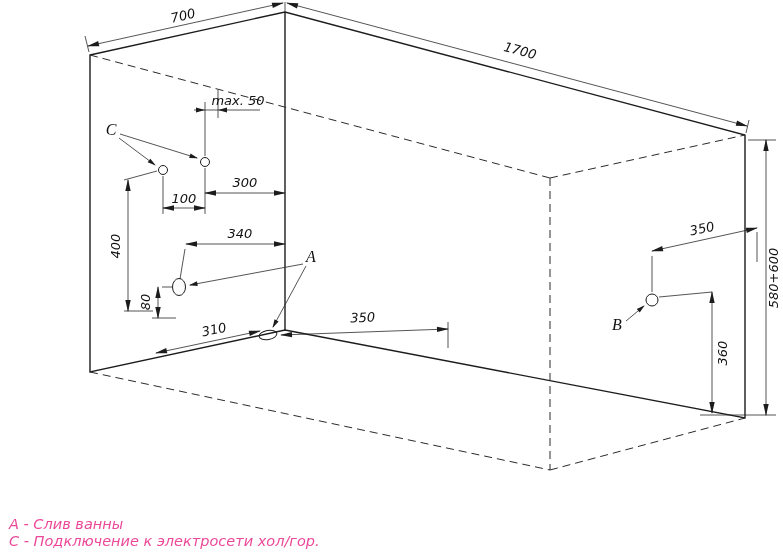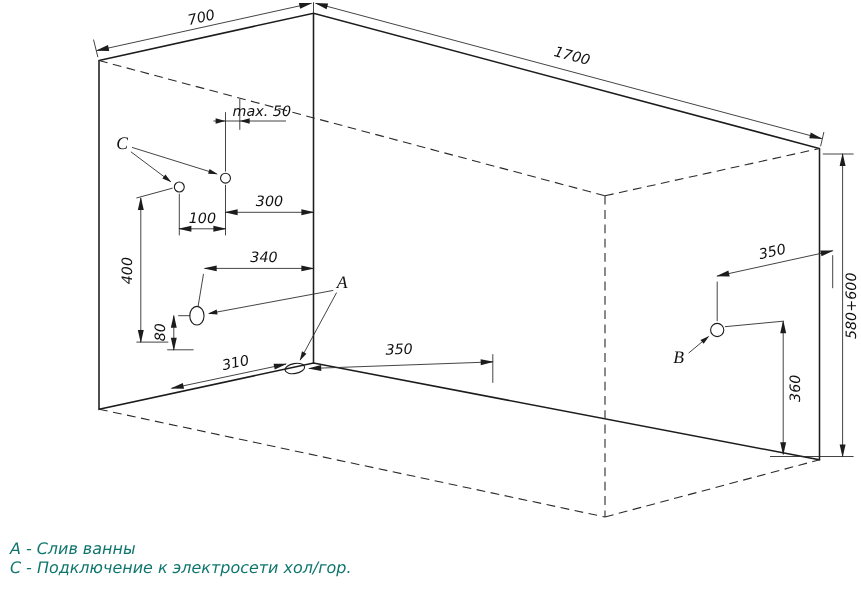--- a/index.html
+++ b/index.html
@@ -6,21 +6,21 @@
   .stage{position:relative;width:783px;height:552px;background:#fff;overflow:hidden;
          font-family:"DejaVu Sans",sans-serif;}
   svg{position:absolute;left:0;top:0;}
   .obj{stroke:#1c1c1c;stroke-width:1.4;fill:none;stroke-linejoin:miter;}
   .hid{stroke:#2a2a2a;stroke-width:1;stroke-dasharray:8 5;fill:none;}
   .ext{stroke:#2a2a2a;stroke-width:.8;fill:none;}
   .dim{stroke:#2a2a2a;stroke-width:.8;fill:none;}
   .dimtxt{font:italic 13px "DejaVu Sans",sans-serif;fill:#111;}
   .ptlabel{font:italic 16px "Liberation Serif",serif;fill:#111;}
   .arrfill{fill:#1c1c1c;stroke:none;}
-  .legend{position:absolute;left:9px;top:492px;color:#0f766e;
+  .legend{position:absolute;left:9px;top:516px;color:#ec4899;
           font:italic 14.5px "DejaVu Sans",sans-serif;line-height:17px;}
   .legend div{white-space:nowrap;}
 </style>
 </head>
 <body>
 
 <div class="stage">
 <svg width="783" height="552" viewBox="0 0 783 552">
   <defs>
     <marker id="arr-e" markerWidth="13" markerHeight="8" refX="12" refY="4" orient="auto" markerUnits="userSpaceOnUse">

